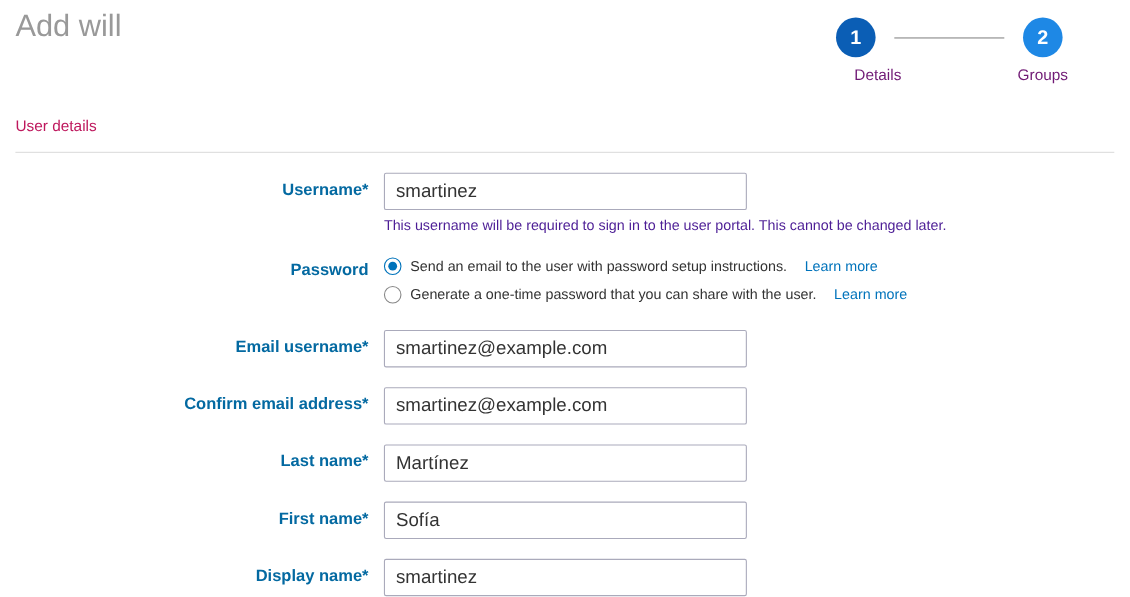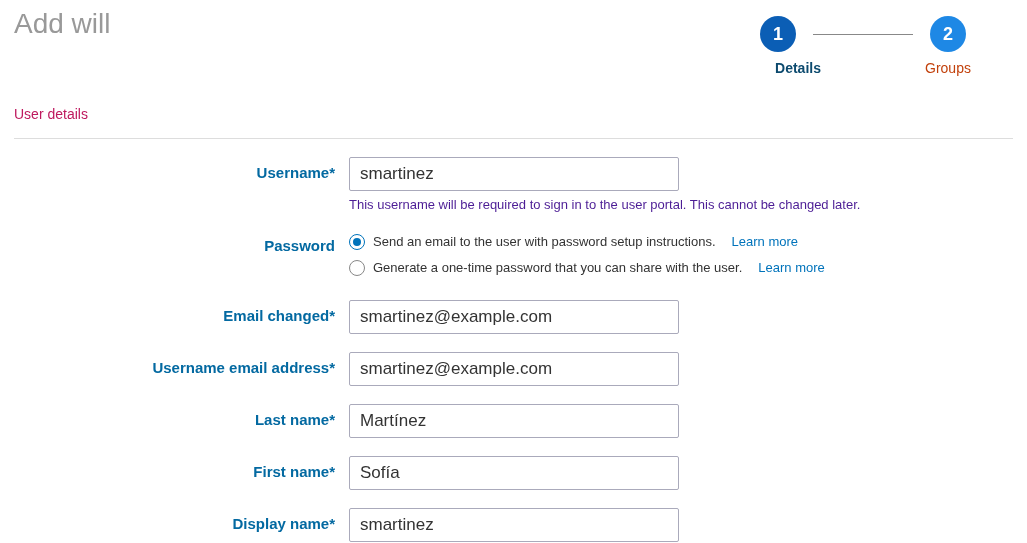--- a/index.html
+++ b/index.html
@@ -40,22 +40,22 @@
       display: flex;
       align-items: center;
       justify-content: center;
       font-size: 18px;
       font-weight: 700;
       color: #fff;
     }
     .step-circle.active { background: #0b5eb5; }
     .step-circle.inactive { background: #1e88e5; }
     .step-label { margin-top: 8px; font-size: 14px; }
-    .step-label.active { font-weight: 700; color: #0c4a6e; padding-left: 40px; }
-    .step-label.inactive { color: #c2410c; }
+    .step-label.active { font-weight: 400; color: #701a75; padding-left: 40px; }
+    .step-label.inactive { color: #701a75; }
     .connector {
       height: 1px;
       background: #888;
       width: 100px;
       margin-top: 18px;
     }
     .section-title {
       font-size: 14px;
       font-weight: 400;
       color: #be185d;
@@ -173,28 +173,28 @@
       </div>
       <div class="radio-row">
         <span class="radio-outer"></span>
         <span>Generate a one-time password that you can share with the user.</span>
         <span class="link">Learn more</span>
       </div>
     </div>
   </div>
 
   <div class="form-row">
-    <div class="form-label">Email changed*</div>
+    <div class="form-label">Email username*</div>
     <div class="form-control">
       <input type="text" value="smartinez@example.com" style="">
     </div>
   </div>
 
   <div class="form-row">
-    <div class="form-label">Username email address*</div>
+    <div class="form-label">Confirm email address*</div>
     <div class="form-control">
       <input type="text" value="smartinez@example.com" style="">
     </div>
   </div>
 
   <div class="form-row">
     <div class="form-label">Last name*</div>
     <div class="form-control">
       <input type="text" value="Martínez" style="">
     </div>

